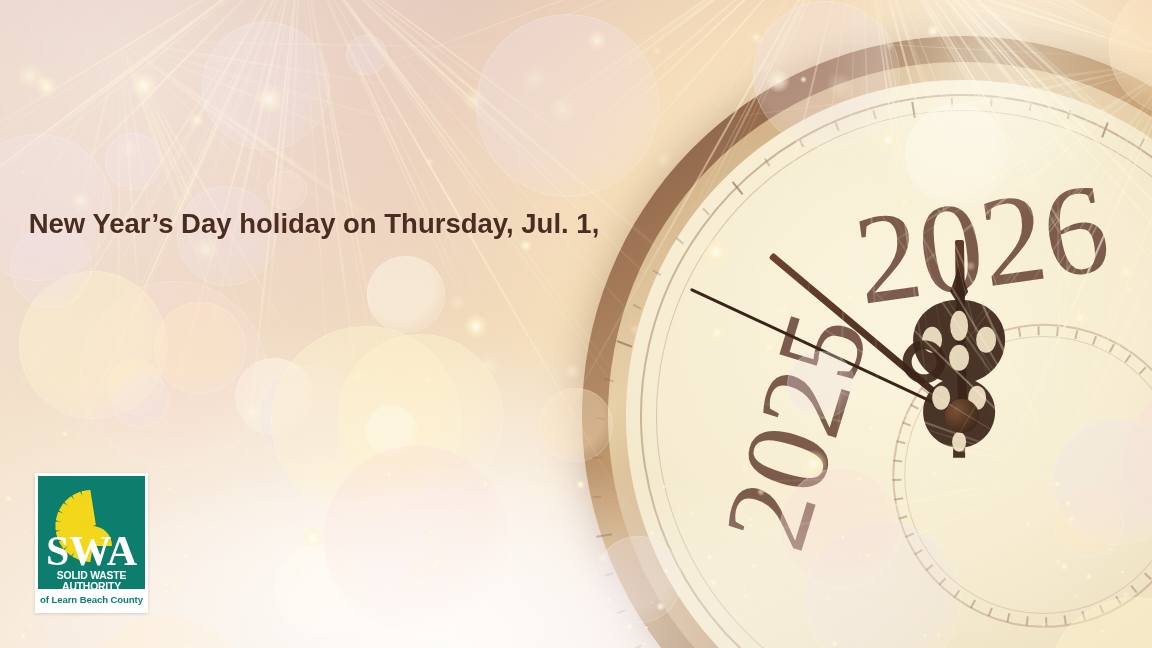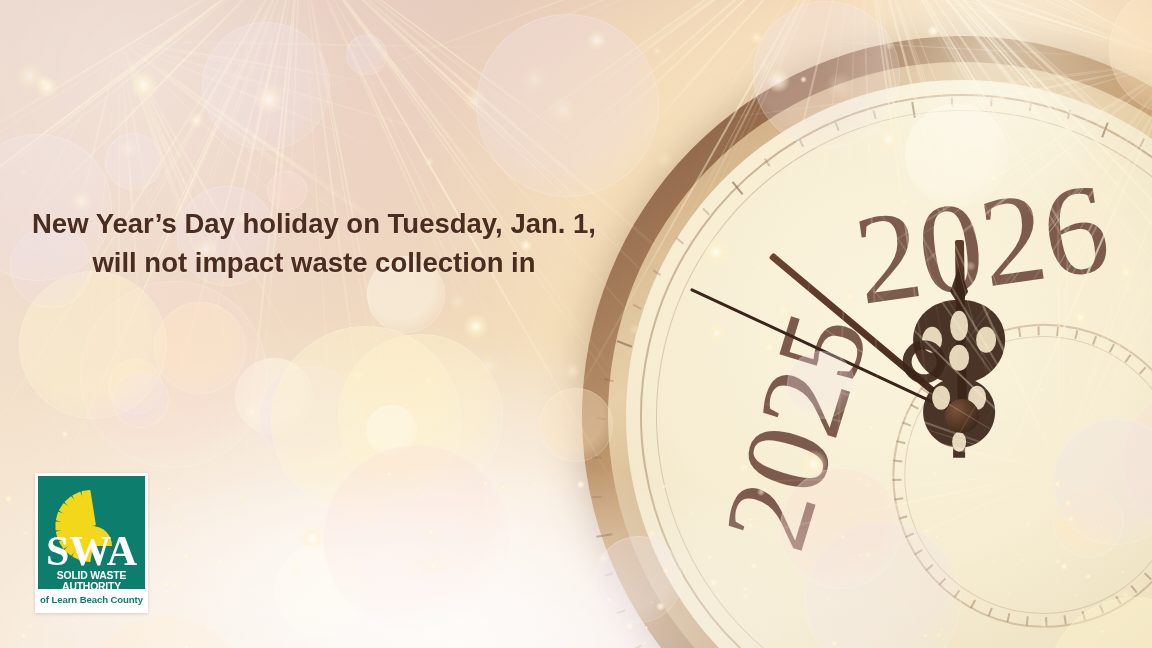--- a/index.html
+++ b/index.html
@@ -821,22 +821,21 @@
       <div class="spark" style="width: 3.02752px; height: 3.02752px; left: 919.534px; top: 483.231px; opacity: 0.39;"></div>
       <div class="spark" style="width: 8.44416px; height: 8.44416px; left: 1059.5px; top: 562.411px; opacity: 1;"></div>
       <div class="spark" style="width: 4.87664px; height: 4.87664px; left: 166.568px; top: 486.462px; opacity: 0.98;"></div>
       <div class="spark" style="width: 8.81026px; height: 8.81026px; left: 413.791px; top: 485.467px; opacity: 0.37;"></div>
     </div>
 
   <div class="layer" id="bg-haze"></div>
 
 
   <div id="subcopy">
-    <span class="l1">New Year’s Day holiday on Tuesday, Jan. 1,</span>
-    <span class="l2">will not impact waste collection in</span>
+    <span class="l1">New Year’s Day holiday on Thursday, Jul. 1,</span>
   </div>
 
 
   <div id="swa-logo">
     <div id="swa-panel">
       <div id="swa-sun">
           <div class="ray" style="transform: rotate(-171deg);"></div>
           <div class="ray" style="transform: rotate(-154.8deg);"></div>
           <div class="ray" style="transform: rotate(-138.6deg);"></div>
           <div class="ray" style="transform: rotate(-122.4deg);"></div>

